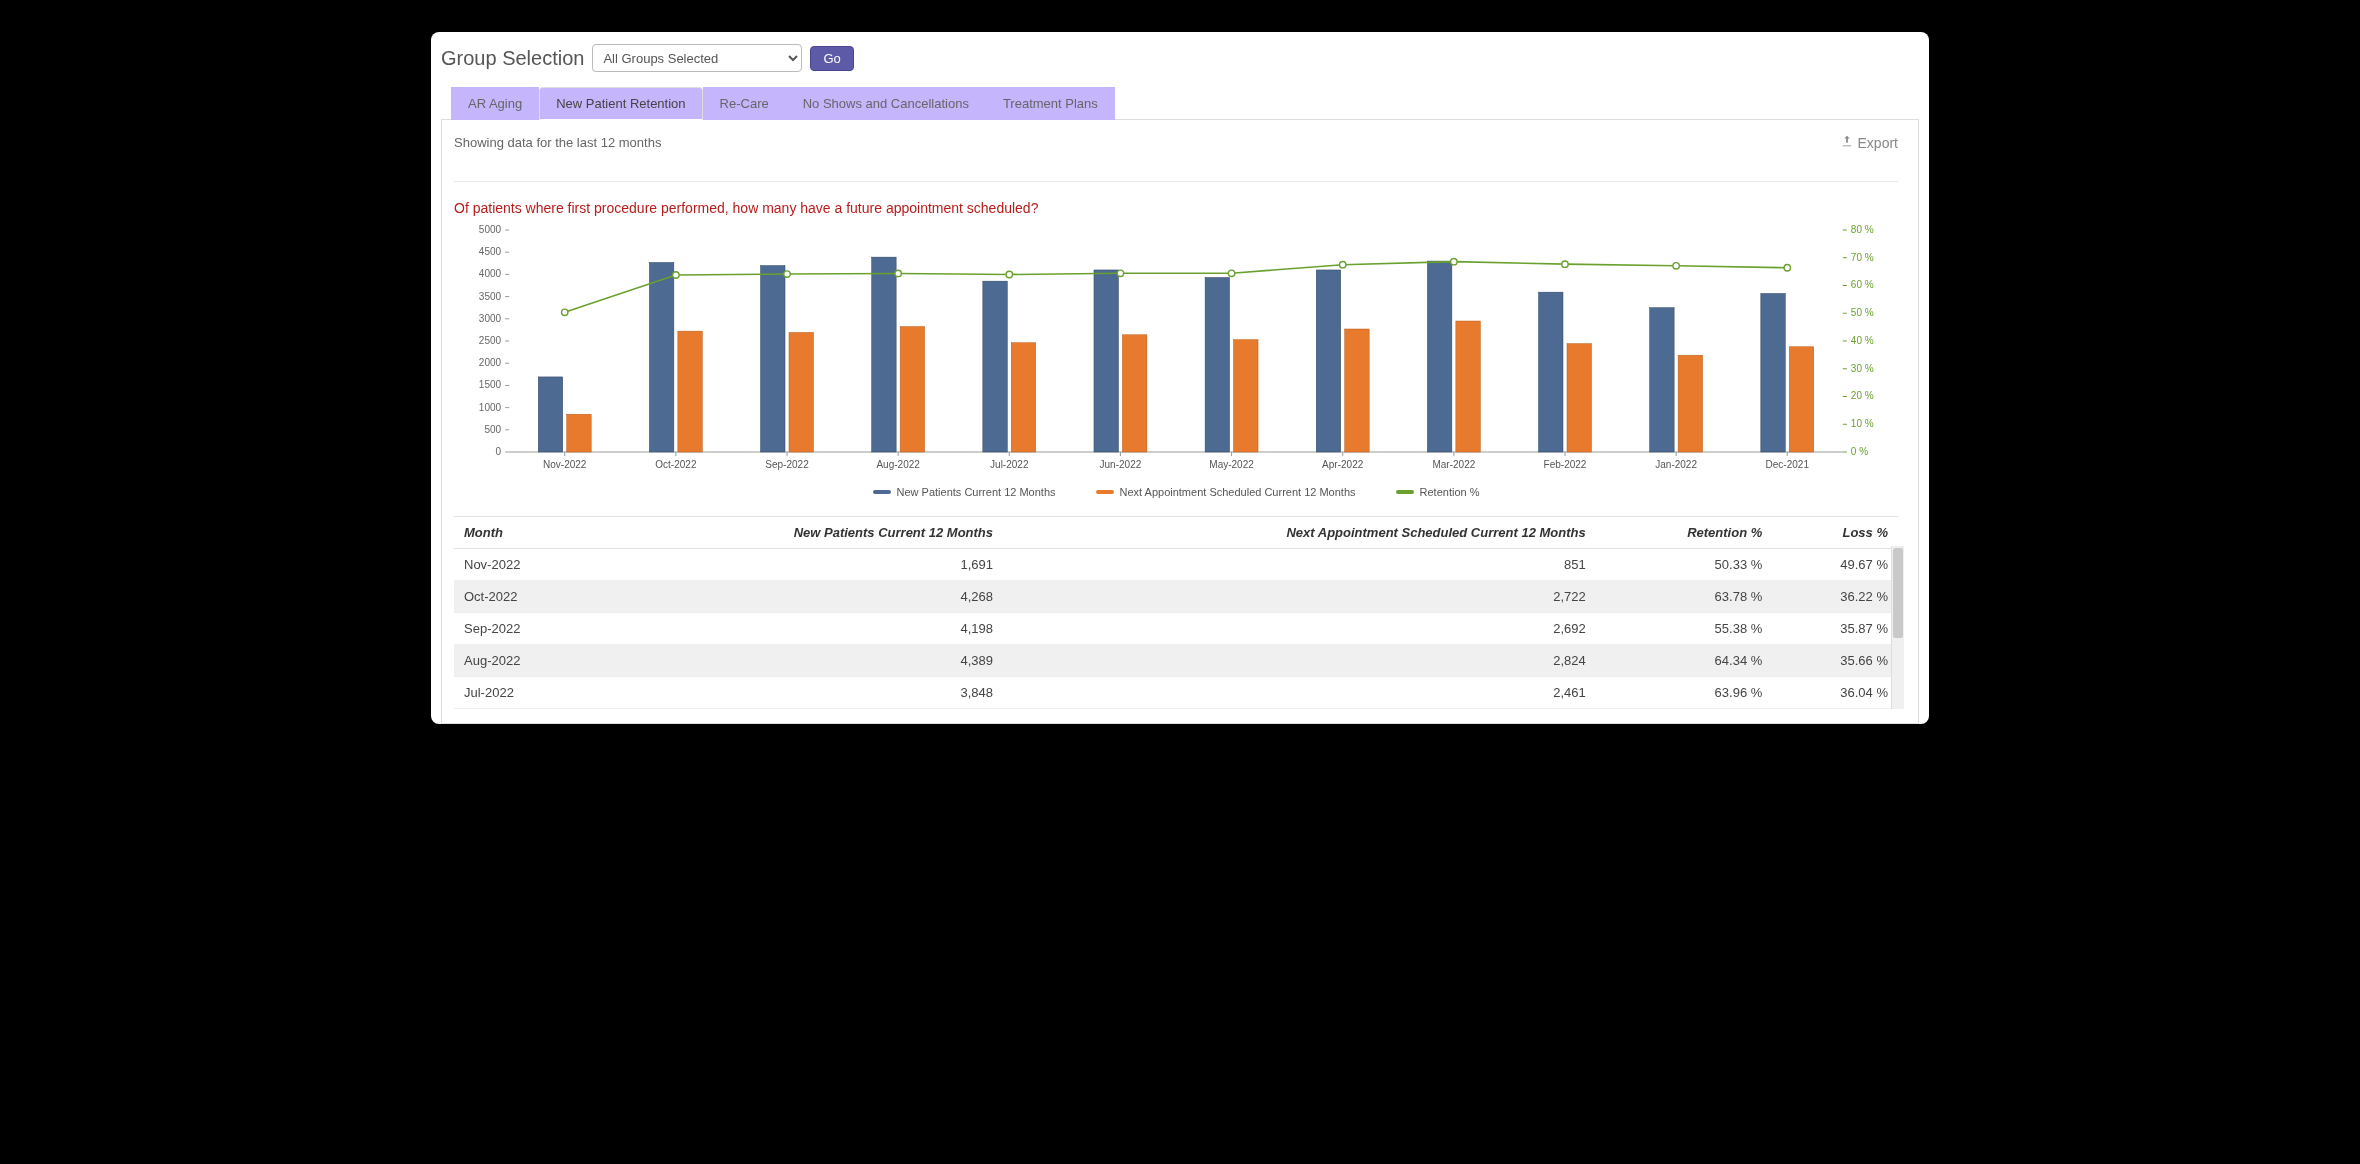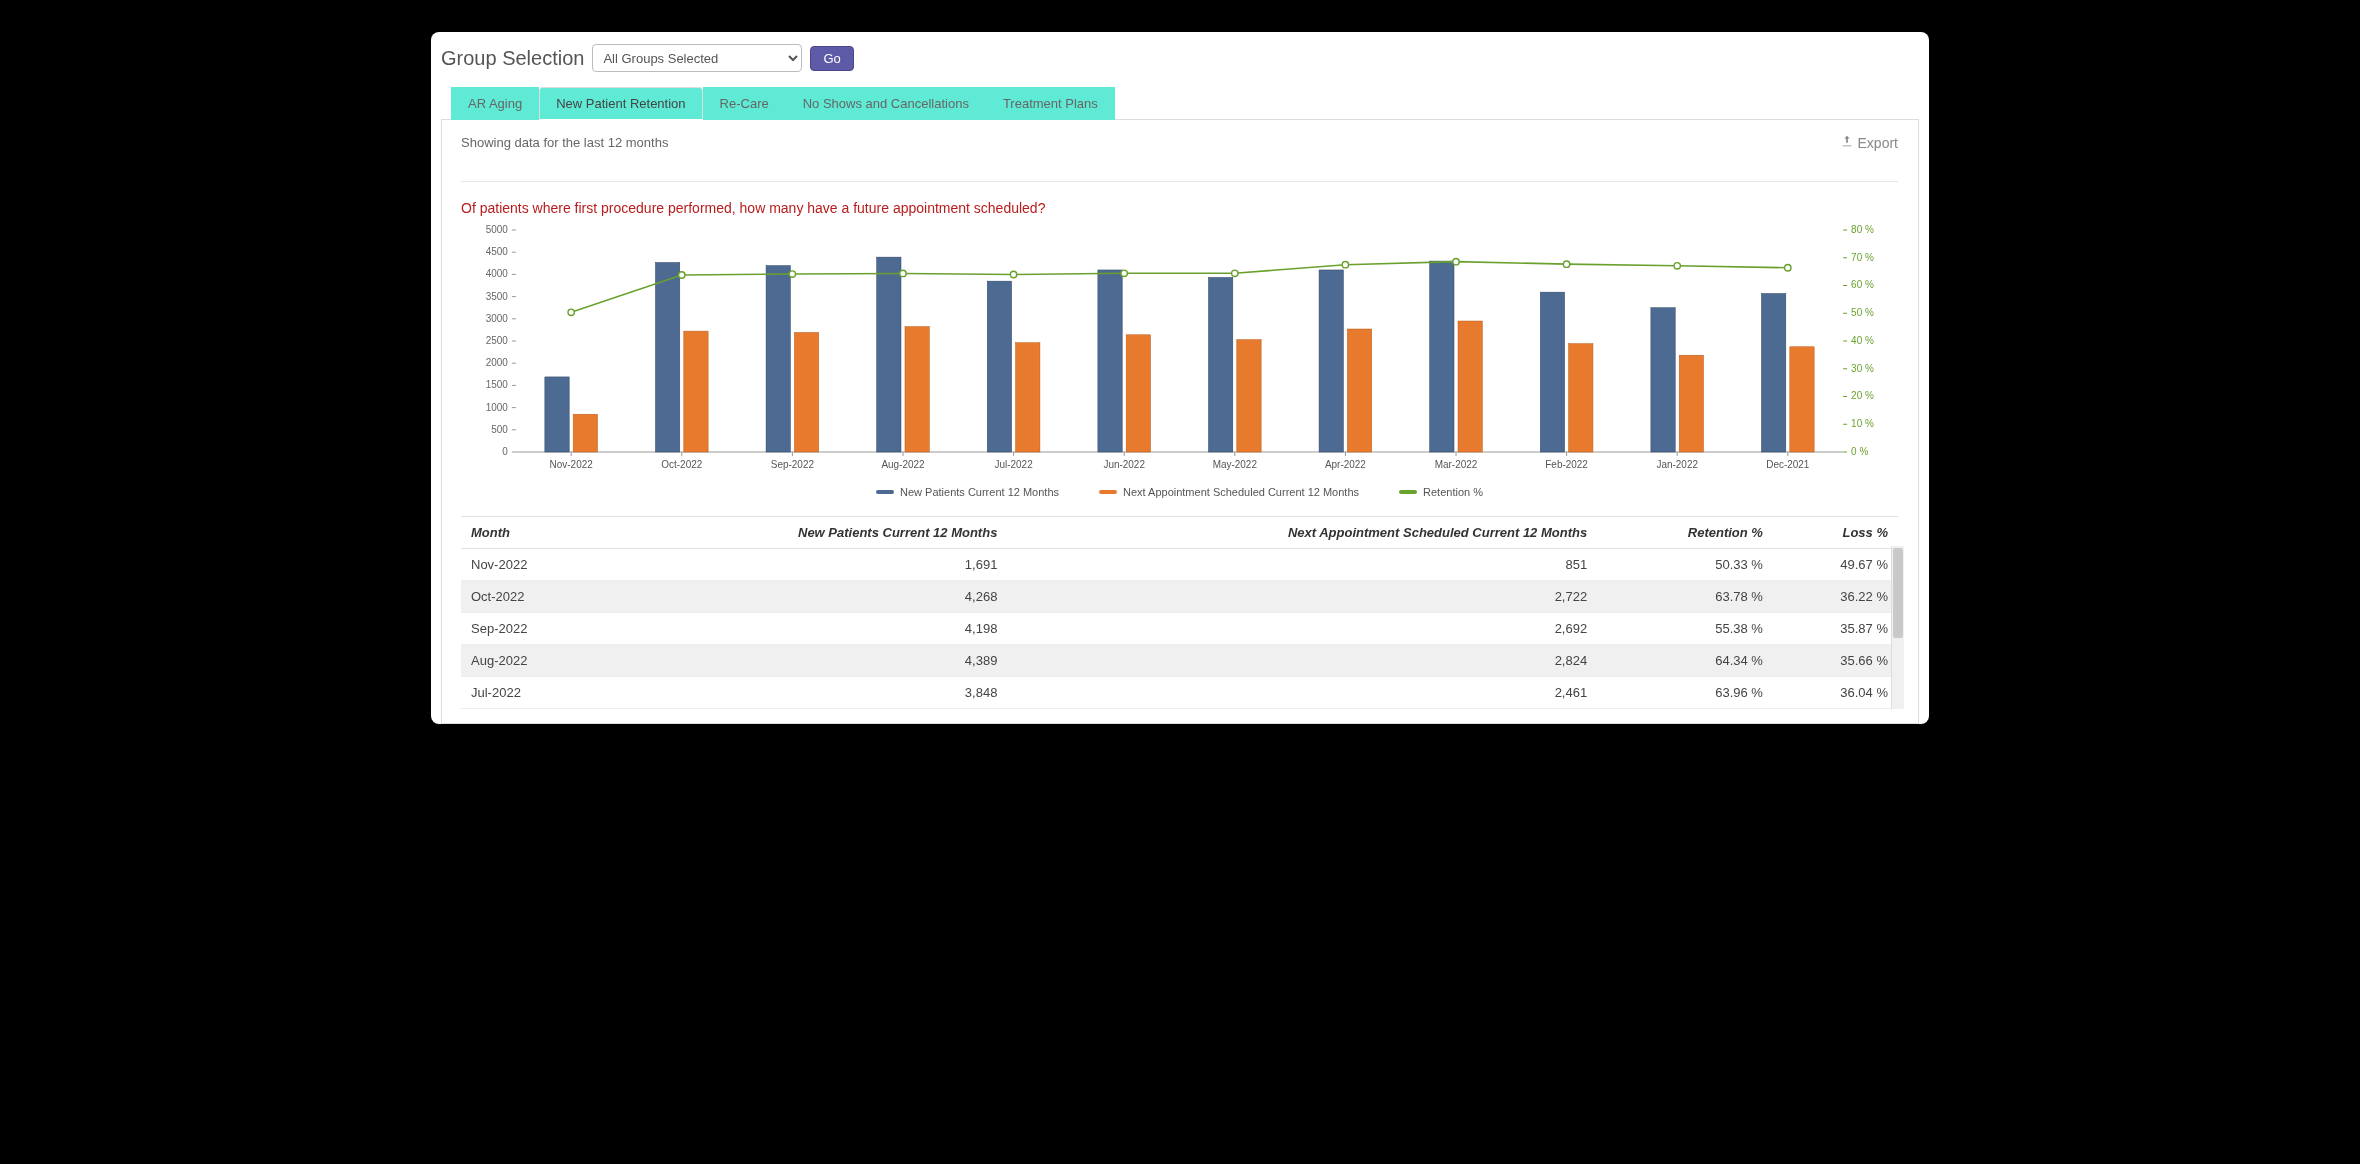--- a/index.html
+++ b/index.html
@@ -54,32 +54,32 @@
   }
   .tab {
     padding: 8px 16px;
     border: 1px solid transparent;
     border-bottom: none;
     color: #666;
     cursor: pointer;
     font-size: 13px;
     position: relative;
     top: 1px;
-    background: #5eead4;
+    background: #c4b5fd;
   }
   .tab.active {
     border-color: #ddd;
     border-bottom: 1px solid #fff;
     border-radius: 4px 4px 0 0;
     color: #444;
   }
   .panel {
     border: 1px solid #ddd;
     border-top: none;
-    padding: 14px 20px 14px 19px;
+    padding: 14px 20px 14px 12px;
     background: #fff;
   }
   .panel-header {
     display: flex;
     justify-content: space-between;
     align-items: center;
     color: #666;
     border-bottom: 1px solid #e6e6e6;
     padding-bottom: 30px;
     margin-bottom: 10px;

